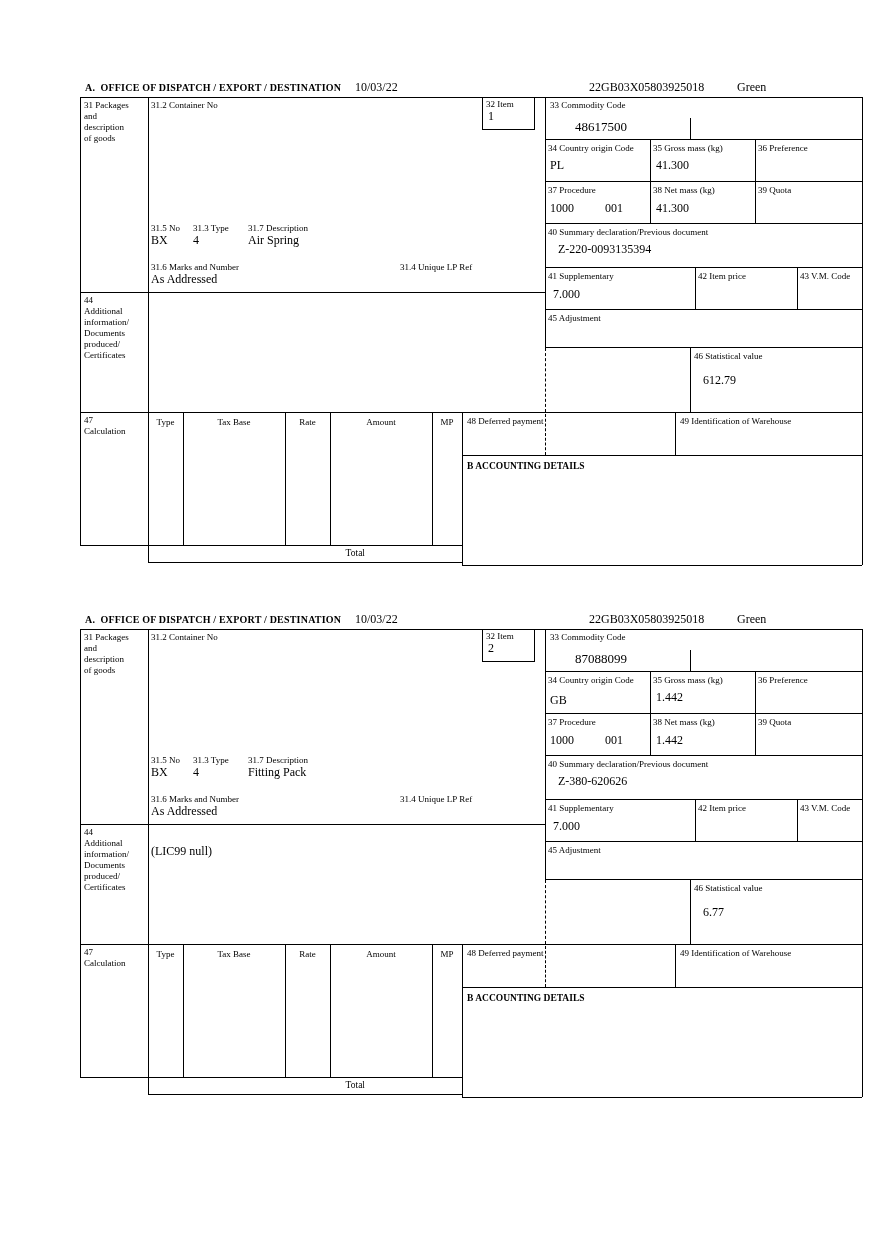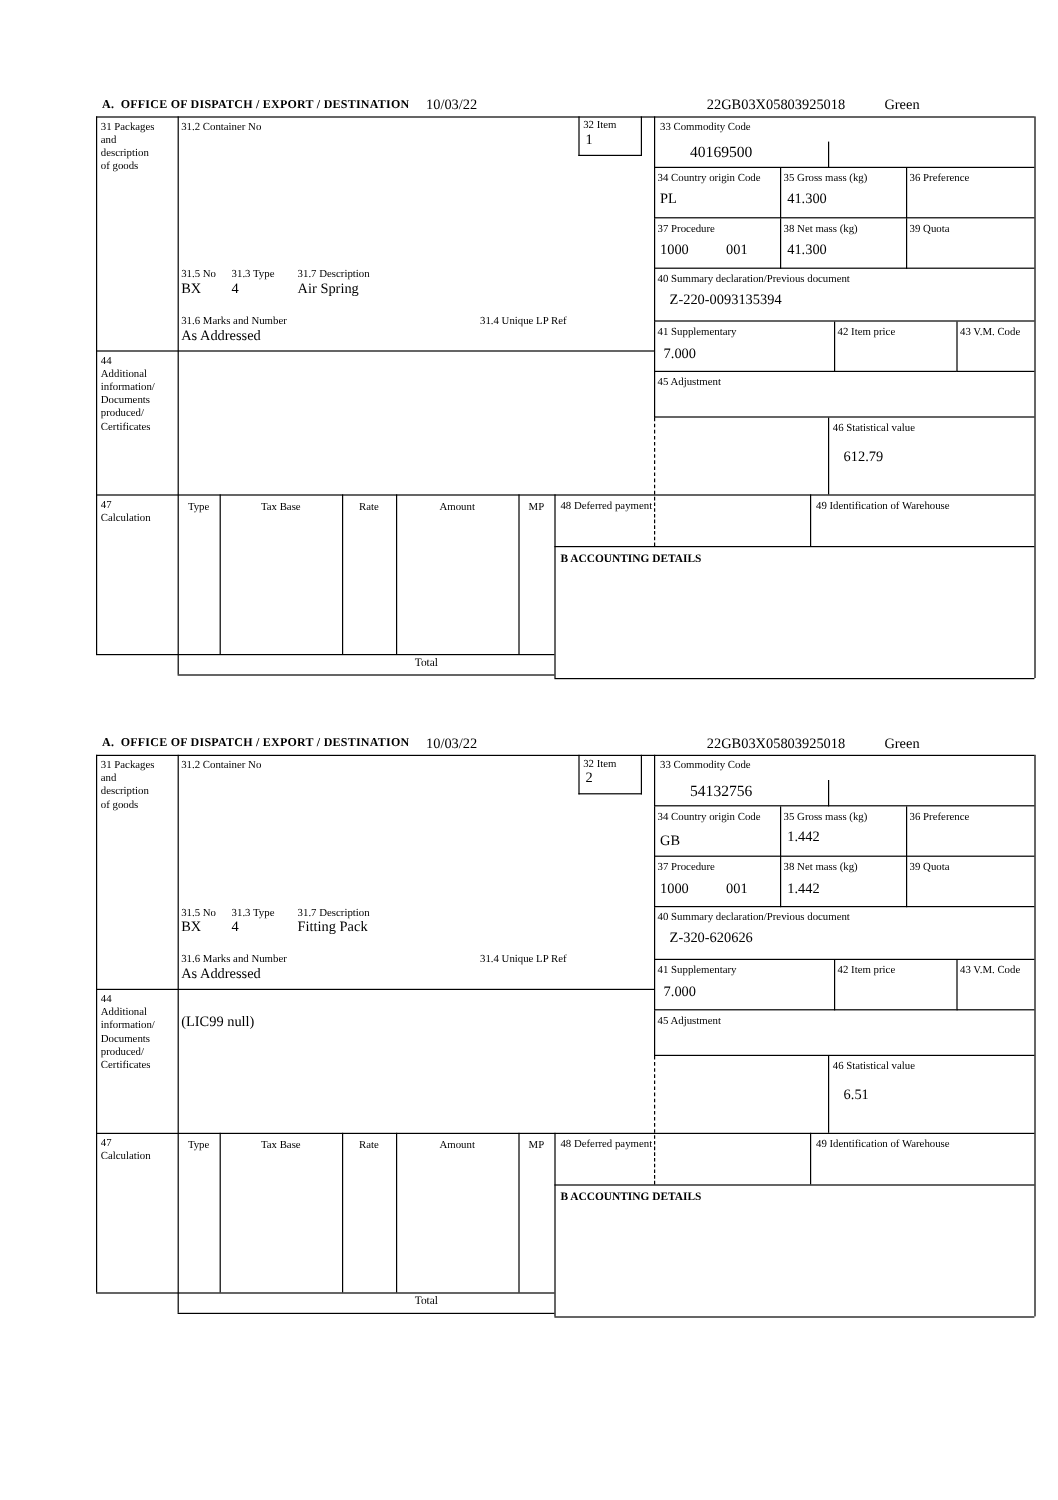--- a/index.html
+++ b/index.html
@@ -113,21 +113,21 @@
     <div class="lbl bold" style="left:467px;top:381px;font-size:9.5px">B ACCOUNTING DETAILS</div>
 
     <div class="lbl thead" style="left:148px;top:337px;width:35px">Type</div>
     <div class="lbl thead" style="left:183px;top:337px;width:102px">Tax Base</div>
     <div class="lbl thead" style="left:285px;top:337px;width:45px">Rate</div>
     <div class="lbl thead" style="left:330px;top:337px;width:102px">Amount</div>
     <div class="lbl thead" style="left:432px;top:337px;width:30px">MP</div>
     <div class="lbl tcenter" style="left:285px;top:468px;width:80px;font-size:9.5px">Total</div>
 
     <div class="val" style="left:488px;top:29px">1</div>
-    <div class="val val-lg" style="left:575px;top:39px">40169500</div>
+    <div class="val val-lg" style="left:575px;top:39px">48617500</div>
     <div class="val" style="left:550px;top:78px">PL</div>
     <div class="val" style="left:656px;top:78px">41.300</div>
     <div class="val" style="left:550px;top:121px">1000</div>
     <div class="val" style="left:605px;top:121px">001</div>
     <div class="val" style="left:656px;top:121px">41.300</div>
     <div class="val" style="left:558px;top:162px">Z-220-0093135394</div>
     <div class="val" style="left:151px;top:153px">BX</div>
     <div class="val" style="left:193px;top:153px">4</div>
     <div class="val" style="left:248px;top:153px">Air Spring</div>
     <div class="val" style="left:151px;top:192px">As Addressed</div>
@@ -217,29 +217,29 @@
     <div class="lbl bold" style="left:467px;top:381px;font-size:9.5px">B ACCOUNTING DETAILS</div>
 
     <div class="lbl thead" style="left:148px;top:337px;width:35px">Type</div>
     <div class="lbl thead" style="left:183px;top:337px;width:102px">Tax Base</div>
     <div class="lbl thead" style="left:285px;top:337px;width:45px">Rate</div>
     <div class="lbl thead" style="left:330px;top:337px;width:102px">Amount</div>
     <div class="lbl thead" style="left:432px;top:337px;width:30px">MP</div>
     <div class="lbl tcenter" style="left:285px;top:468px;width:80px;font-size:9.5px">Total</div>
 
     <div class="val" style="left:488px;top:29px">2</div>
-    <div class="val val-lg" style="left:575px;top:39px">54132756</div>
+    <div class="val val-lg" style="left:575px;top:39px">87088099</div>
     <div class="val" style="left:550px;top:81px">GB</div>
     <div class="val" style="left:656px;top:78px">1.442</div>
     <div class="val" style="left:550px;top:121px">1000</div>
     <div class="val" style="left:605px;top:121px">001</div>
     <div class="val" style="left:656px;top:121px">1.442</div>
-    <div class="val" style="left:558px;top:162px">Z-320-620626</div>
+    <div class="val" style="left:558px;top:162px">Z-380-620626</div>
     <div class="val" style="left:151px;top:153px">BX</div>
     <div class="val" style="left:193px;top:153px">4</div>
     <div class="val" style="left:248px;top:153px">Fitting Pack</div>
     <div class="val" style="left:151px;top:192px">As Addressed</div>
     <div class="val" style="left:553px;top:207px">7.000</div>
     <div class="val" style="left:151px;top:232px">(LIC99 null)</div>
-    <div class="val" style="left:703px;top:293px">6.51</div>
+    <div class="val" style="left:703px;top:293px">6.77</div>
 
   </section>
 </div>
 
 </body></html>

